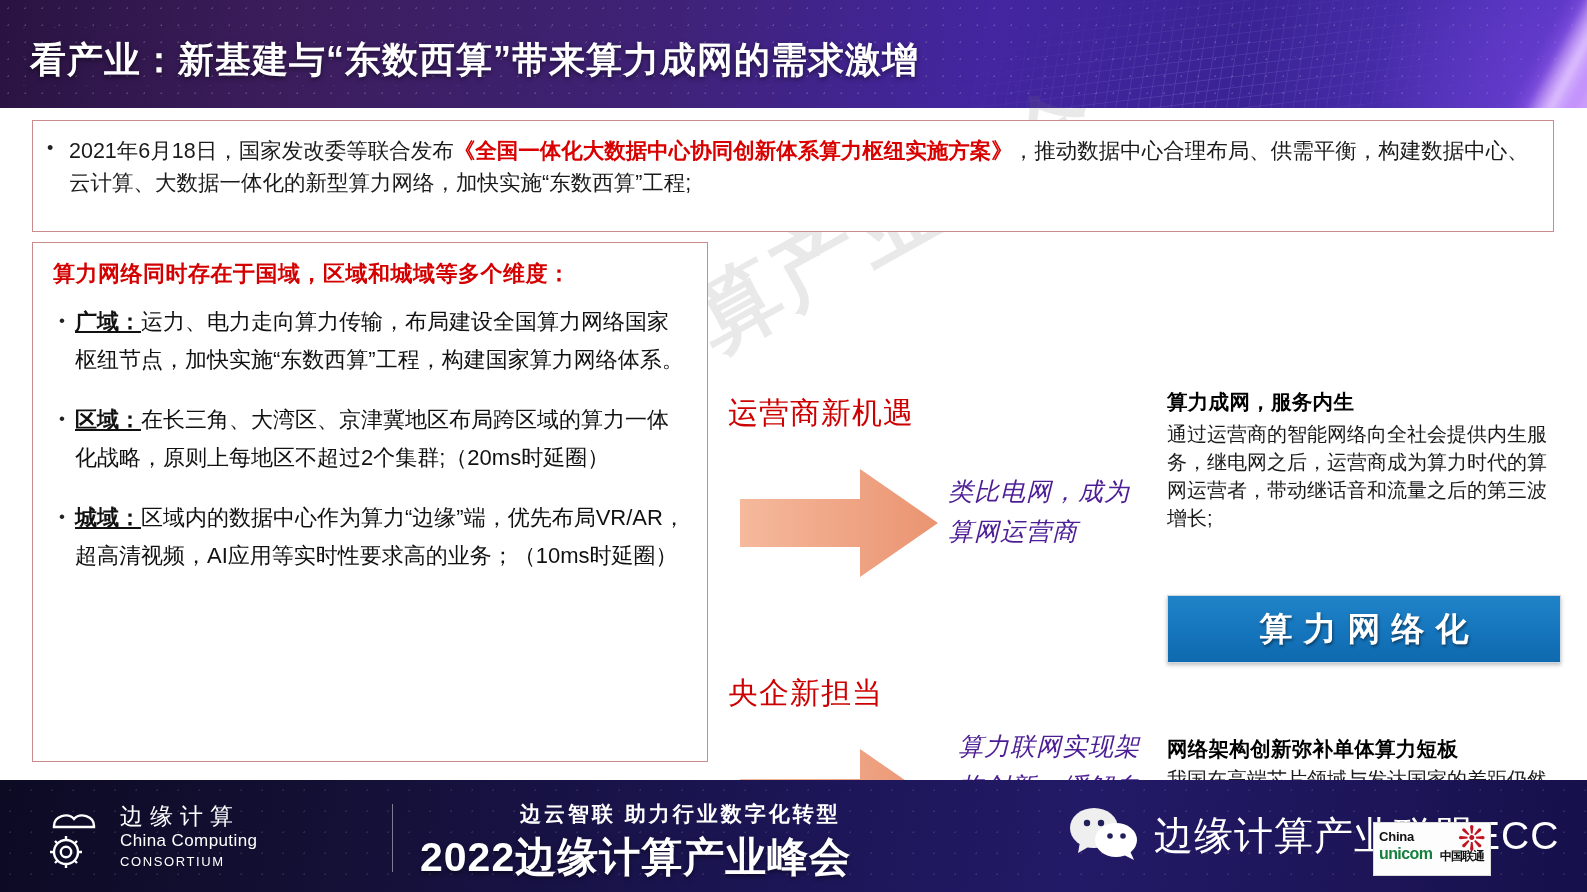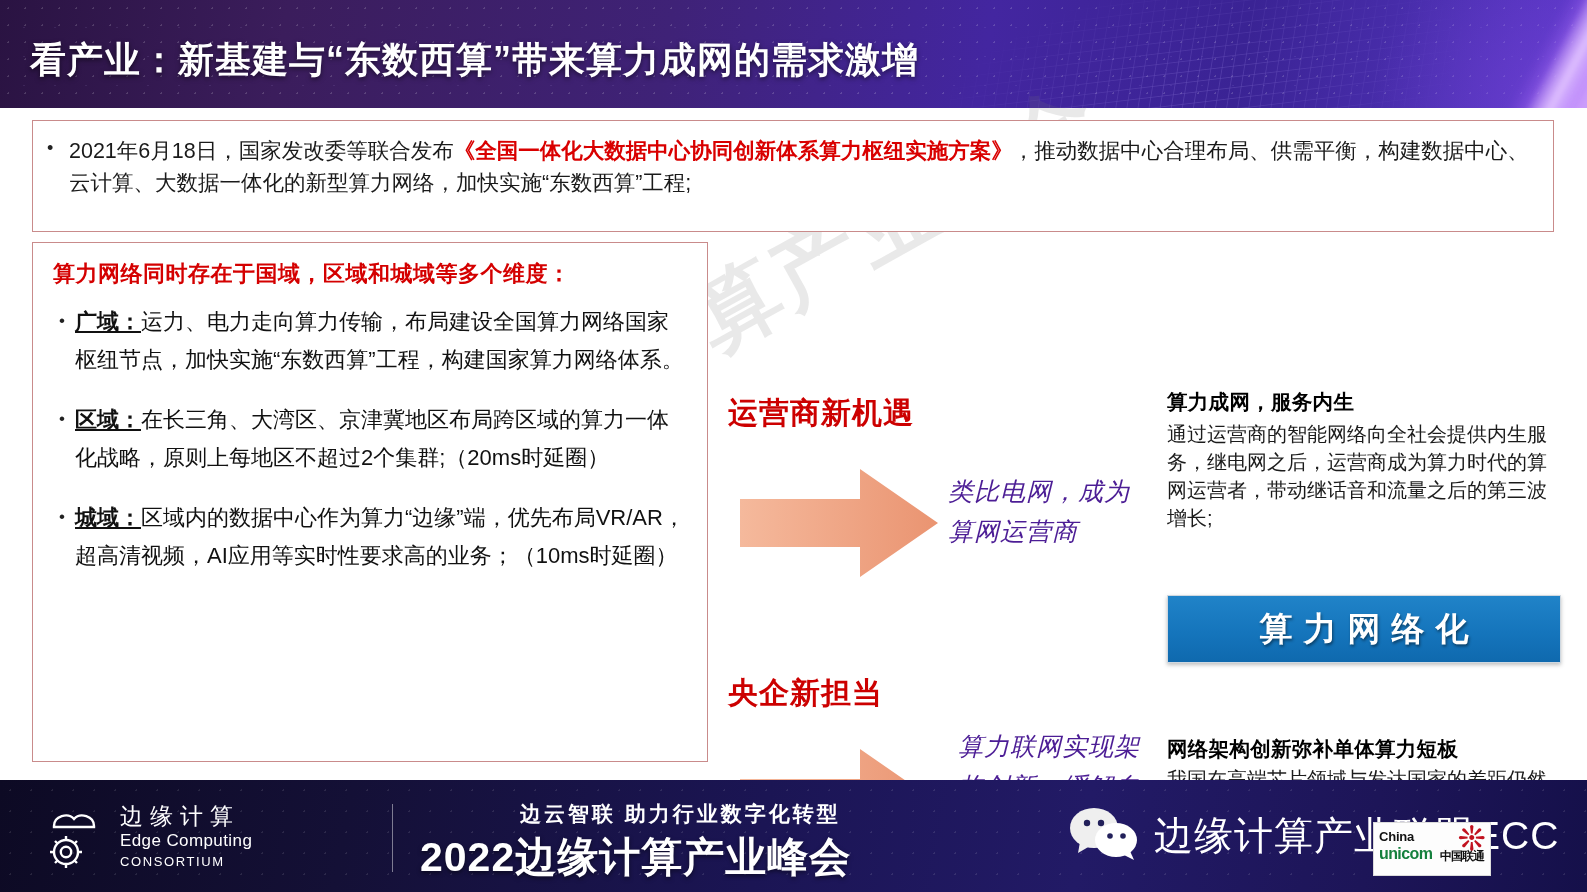--- a/index.html
+++ b/index.html
@@ -54,21 +54,21 @@
   #leftbox{position:absolute;left:32px;top:134px;width:676px;height:520px;
            border:1.8px solid #c98b8b;background:#fff;box-sizing:border-box;}
   #leftbox .head{color:#d40000;font-weight:bold;font-size:22px;padding:16px 0 0 20px;letter-spacing:.5px;}
   #leftbox ul{list-style:none;margin:0;padding:14px 18px 0 16px;}
   #leftbox li{display:flex;margin-bottom:22px;}
   #leftbox li .dot{width:26px;flex:none;font-size:17px;line-height:36px;color:#222;text-align:center;}
   #leftbox li .content{font-size:22px;line-height:38px;color:#111;}
   #leftbox li .content b{font-weight:bold;text-decoration:underline;}
 
   
-  .sect-title{position:absolute;color:#cc0000;font-weight:bold;font-size:30px;letter-spacing:1px;}
+  .sect-title{position:absolute;color:#cc0000;font-weight:normal;font-size:30px;letter-spacing:1px;}
   #mid-title-1{left:728px;top:285px;}
   #mid-title-2{left:728px;top:565px;}
 
   .arrow{position:absolute;}
   .arrow svg{display:block;}
   #arrow1{left:740px;top:355px;}
   #arrow2{left:740px;top:635px;}
 
   .arrow-note{position:absolute;font-size:25px;line-height:40px;color:#4c1d95;
               font-style:italic;font-weight:500;letter-spacing:1px;}
@@ -208,21 +208,21 @@
           <g fill="none" stroke="#ffffff" stroke-width="2.4">
             <circle cx="30" cy="52" r="12"></circle>
             <circle cx="30" cy="52" r="5.2"></circle>
             <path d="M30,36 L30,40 M30,64 L30,68 M14,52 L18,52 M42,52 L46,52
                      M19,41 L22,44 M38,60 L41,63 M41,41 L38,44 M22,60 L19,63"></path>
           </g>
         </svg>
       </div>
       <div class="words">
         <div class="w-cn">边缘计算</div>
-        <div class="w-en1">Edge Computing</div>
+        <div class="w-en1">China Computing</div>
         <div class="w-en2">CONSORTIUM</div>
       </div>
     </div>
     <div id="divline"></div>
 
     <div id="footMid">
       <div class="sub">边云智联  助力行业数字化转型</div>
       <div class="main">2022边缘计算产业峰会</div>
     </div>
 

